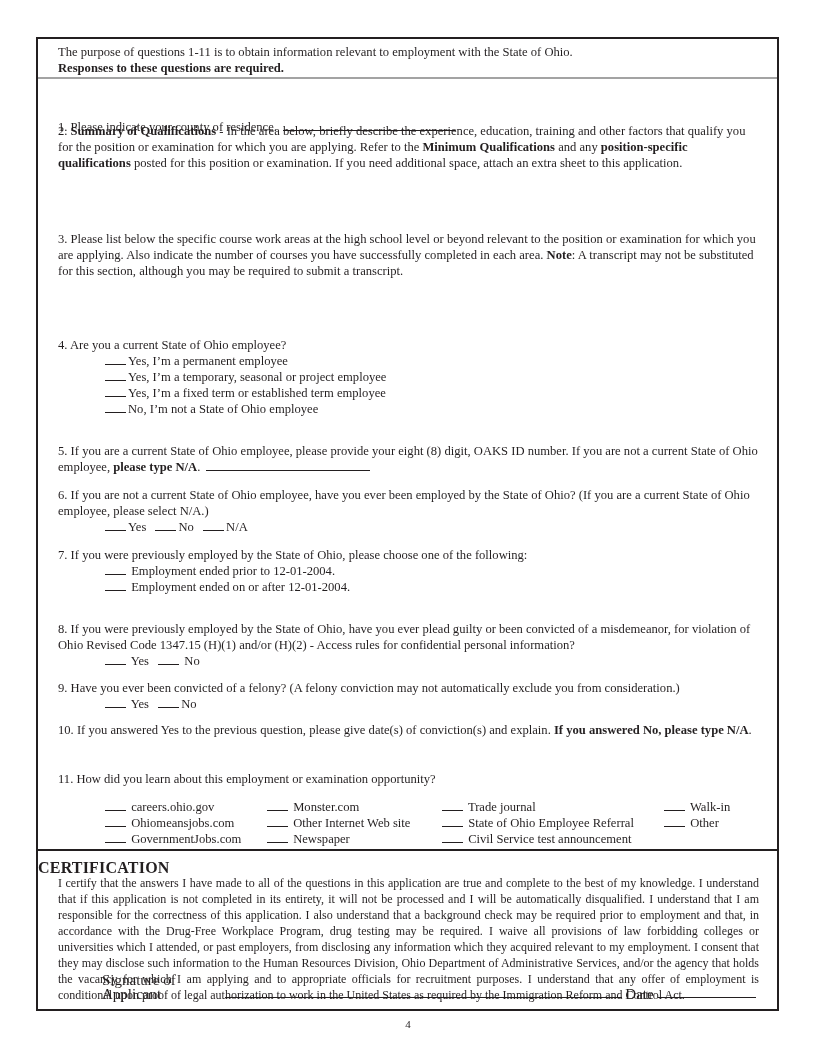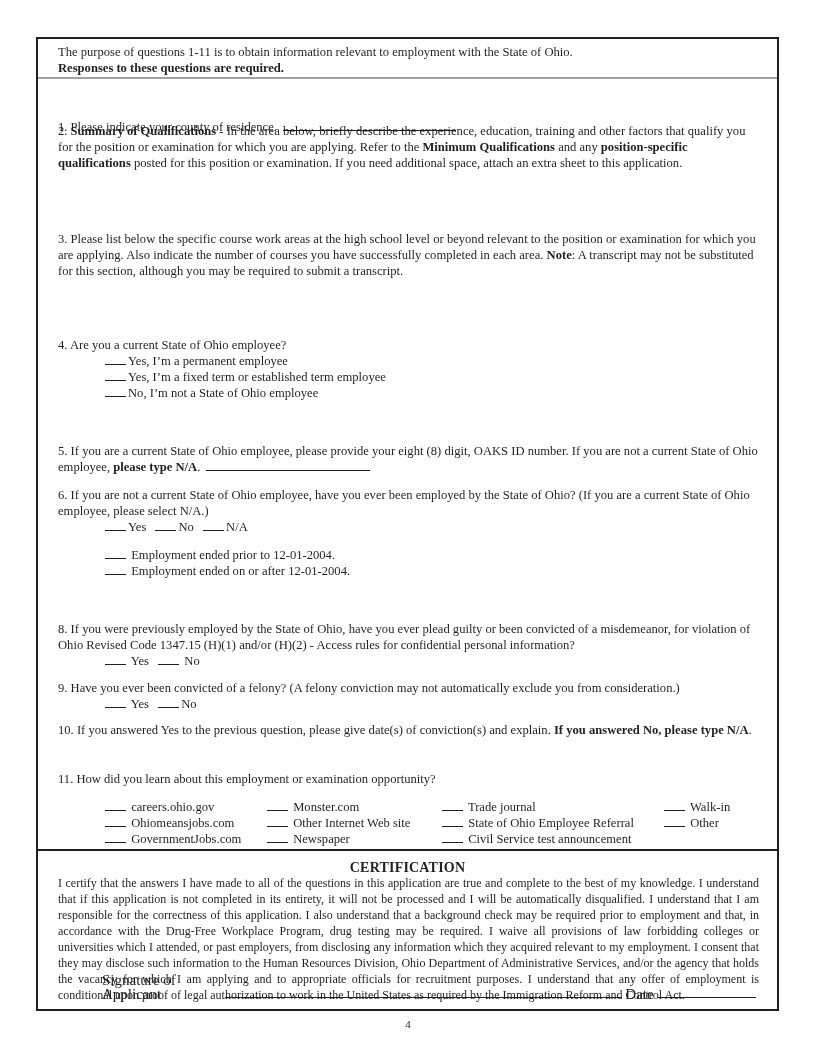--- a/index.html
+++ b/index.html
@@ -37,21 +37,21 @@
   .inline-opts span.item { margin-right: 6px; }
   .grid11 {
     position: relative; height: 48px; margin-top: 12px;
   }
   .grid11 .cell { position: absolute; white-space: nowrap; }
   .cert {
     position: absolute; left: 0; right: 0; top: 810px; bottom: 0;
     border-top: 2px solid #231f20;
   }
   .cert-title {
-    text-align: center; font-weight: bold; font-size: 14px; margin-top: 10px; line-height: 13px;
+    text-align: left; font-weight: bold; font-size: 16px; margin-top: 10px; line-height: 13px;
     letter-spacing: 0.2px;
   }
   .cert-body {
     margin: 1px 18px 0 20px; font-size: 12px; line-height: 16px; text-align: justify;
   }
   .sig-row {
     position: absolute; left: 20px; right: 18px; bottom: 8px;
     font-size: 15px; line-height: 14px; display: flex; align-items: flex-end; margin-left: 44px;
   }
   .sig-line { border-bottom: 1px solid #231f20; height: 1px; margin: 0 3px 3px 4px; }
@@ -86,40 +86,42 @@
   <div class="q" style="top:192px;">
     <p>
       <span>3. Please list below the specific course work areas at the high school level or beyond relevant to the position or examination for which you are applying. Also indicate the number of courses you have successfully completed in each area. </span><b>Note</b><span>: A transcript may not be substituted for this section, although you may be required to submit a transcript.</span>
     </p>
   </div>
   <div class="answer-area" style="top:244px;height:52px;"></div>
 
   <div class="q" style="top:298px;">
     <p>4. Are you a current State of Ohio employee?</p>
     <span class="opt"><span class="mark"></span><span>Yes, I’m a permanent employee</span></span>
+    <span class="opt"><span class="mark"></span><span>Yes, I’m a temporary, seasonal or project employee</span></span>
     <span class="opt"><span class="mark"></span><span>Yes, I’m a fixed term or established term employee</span></span>
     <span class="opt"><span class="mark"></span><span>No, I’m not a State of Ohio employee</span></span>
   </div>
 
   <div class="q" style="top:404px;">
     <p>
       <span>5. If you are a current State of Ohio employee, please provide your eight (8) digit, OAKS ID number. If you are not a current State of Ohio employee, </span><b>please type N/A</b><span>.</span><span class="blank" style="width:164px;"></span>
     </p>
   </div>
 
   <div class="q" style="top:448px;">
     <p>6. If you are not a current State of Ohio employee, have you ever been employed by the State of Ohio? (If you are a current State of Ohio employee, please select N/A.)</p>
     <div class="inline-opts">
       <span class="item"><span class="mark"></span><span>Yes</span></span>
       <span class="item"><span class="mark"></span><span>No</span></span>
       <span class="item"><span class="mark"></span><span>N/A</span></span>
     </div>
   </div>
 
   <div class="q" style="top:508px;">
+    <p>7. If you were previously employed by the State of Ohio, please choose one of the following:</p>
     <span class="opt"><span class="mark"></span> <span>Employment ended prior to 12-01-2004.</span></span>
     <span class="opt"><span class="mark"></span> <span>Employment ended on or after 12-01-2004.</span></span>
   </div>
 
   <div class="q" style="top:582px;">
     <p>8. If you were previously employed by the State of Ohio, have you ever plead guilty or been convicted of a misdemeanor, for violation of Ohio Revised Code 1347.15 (H)(1) and/or (H)(2) - Access rules for confidential personal information?</p>
     <div class="inline-opts">
       <span class="item"><span class="mark"></span> <span>Yes</span></span>
       <span class="item"><span class="mark"></span> <span>No</span></span>
     </div>

